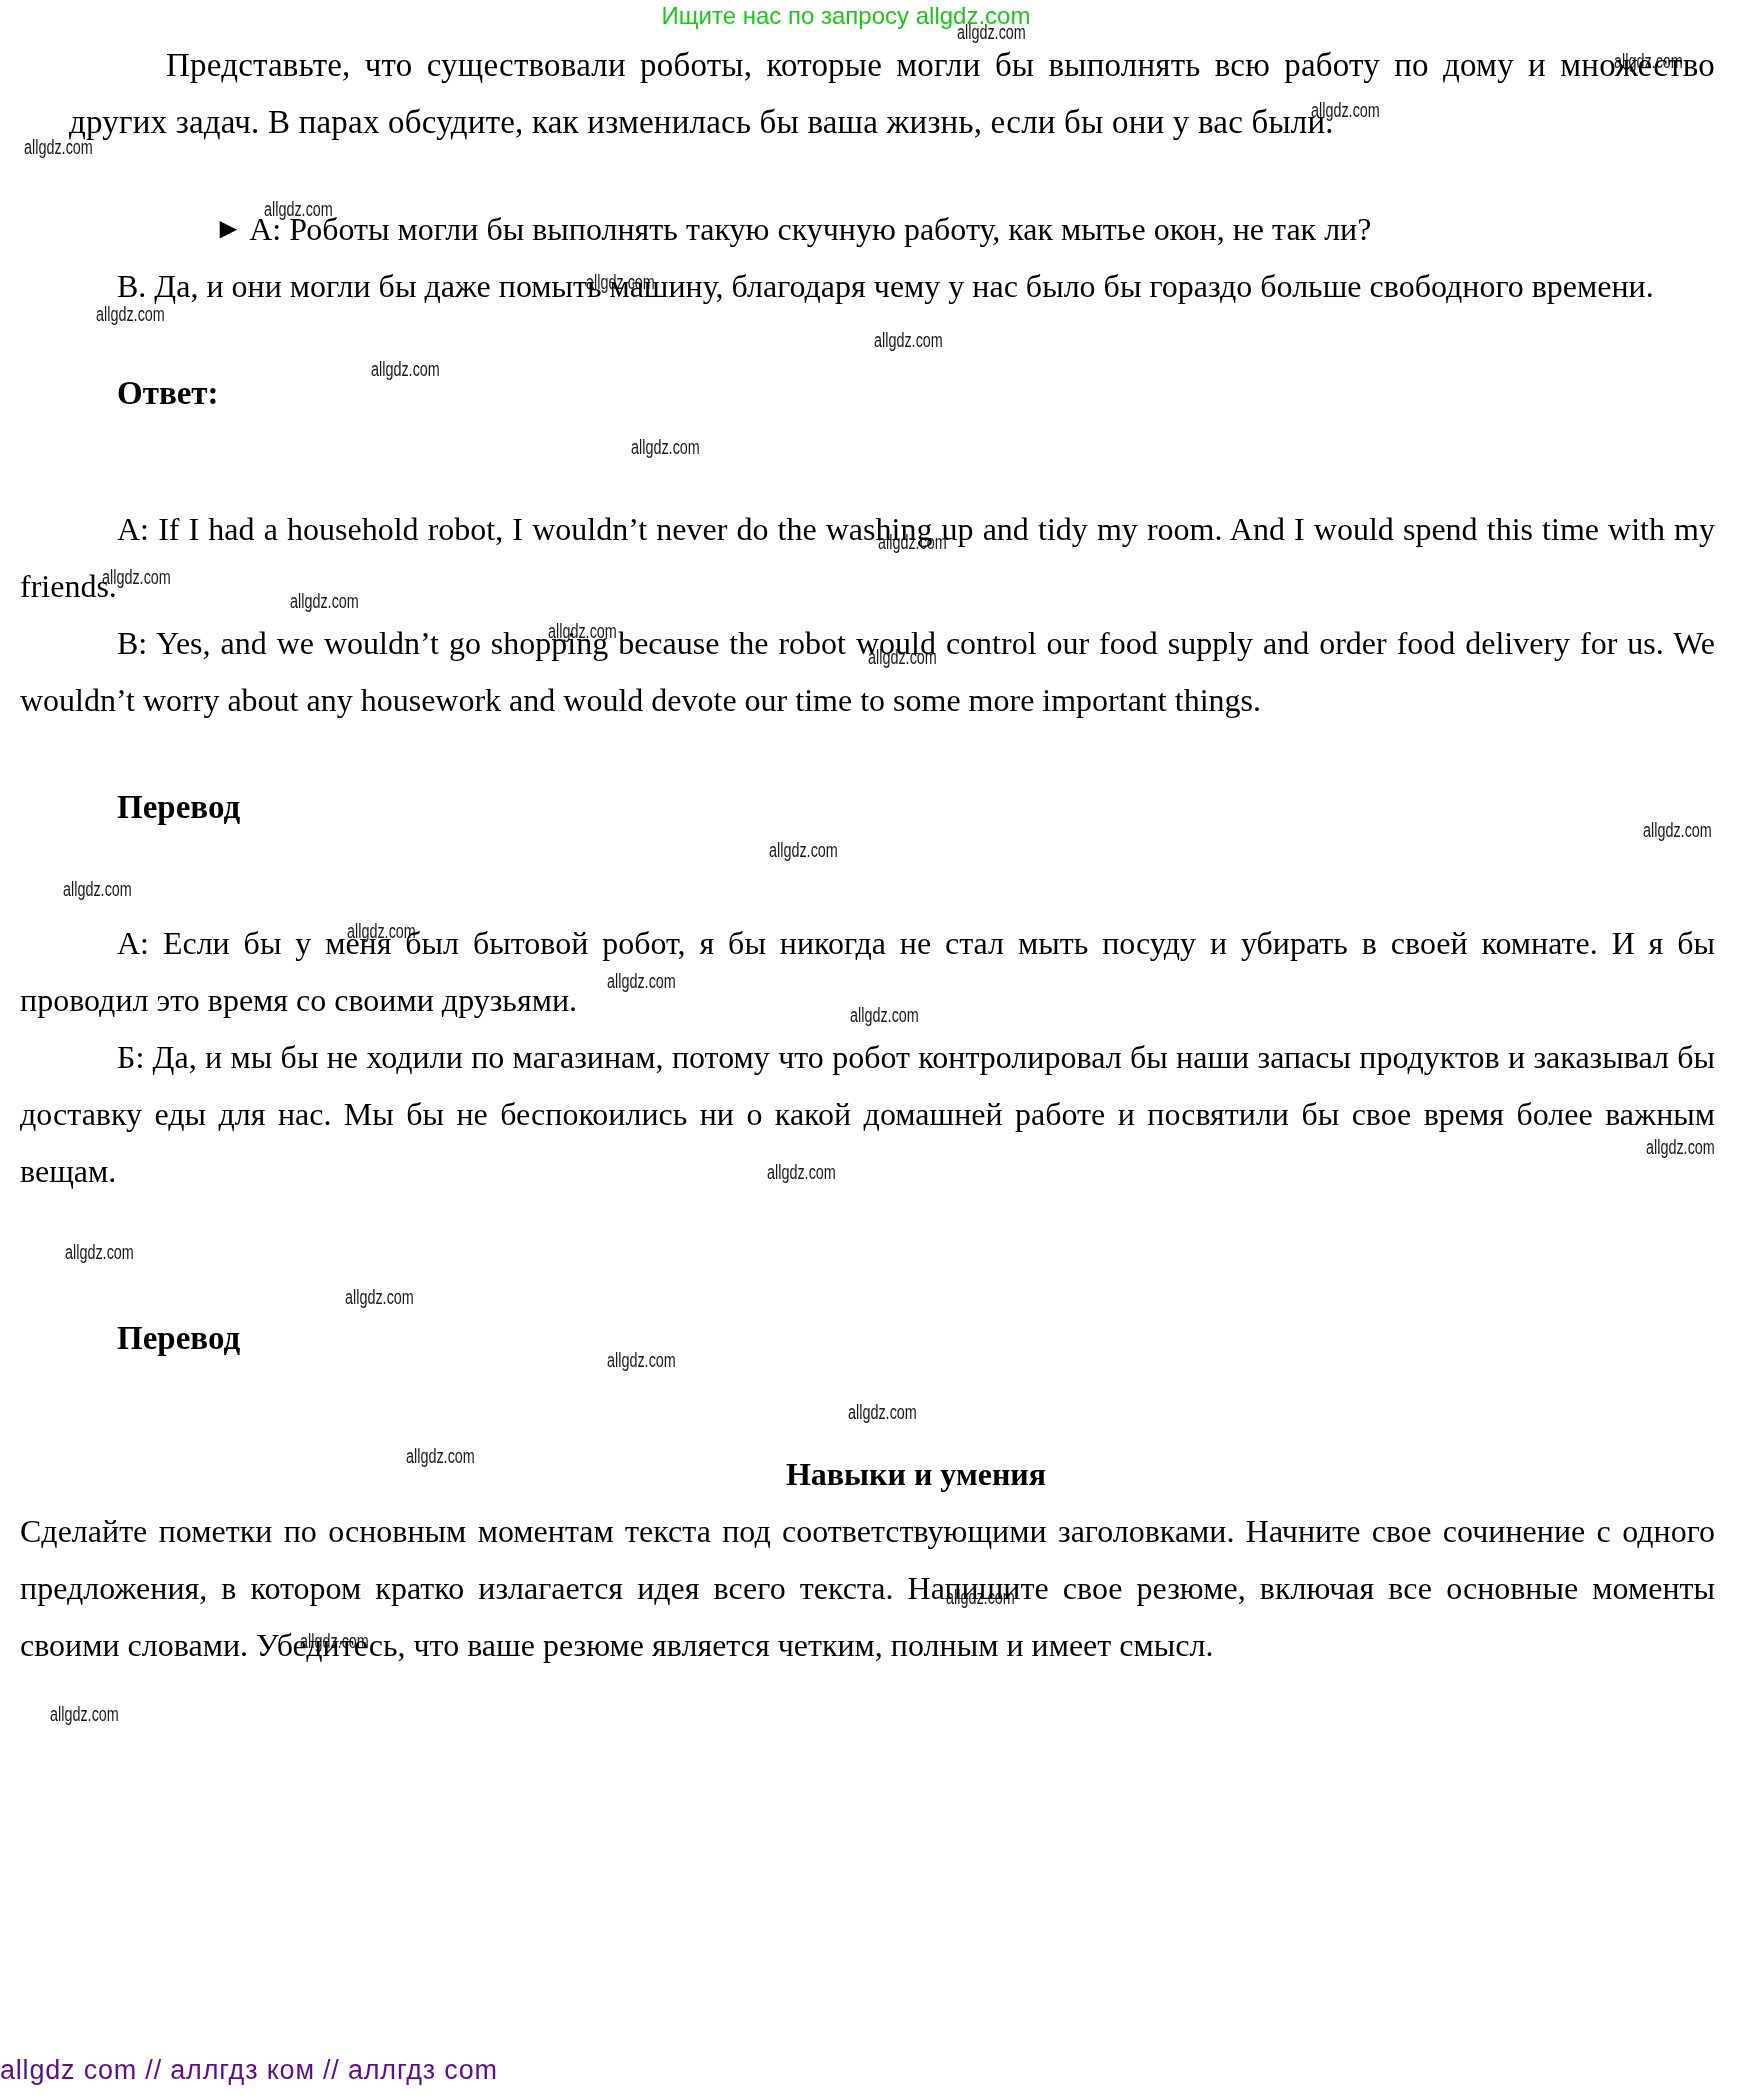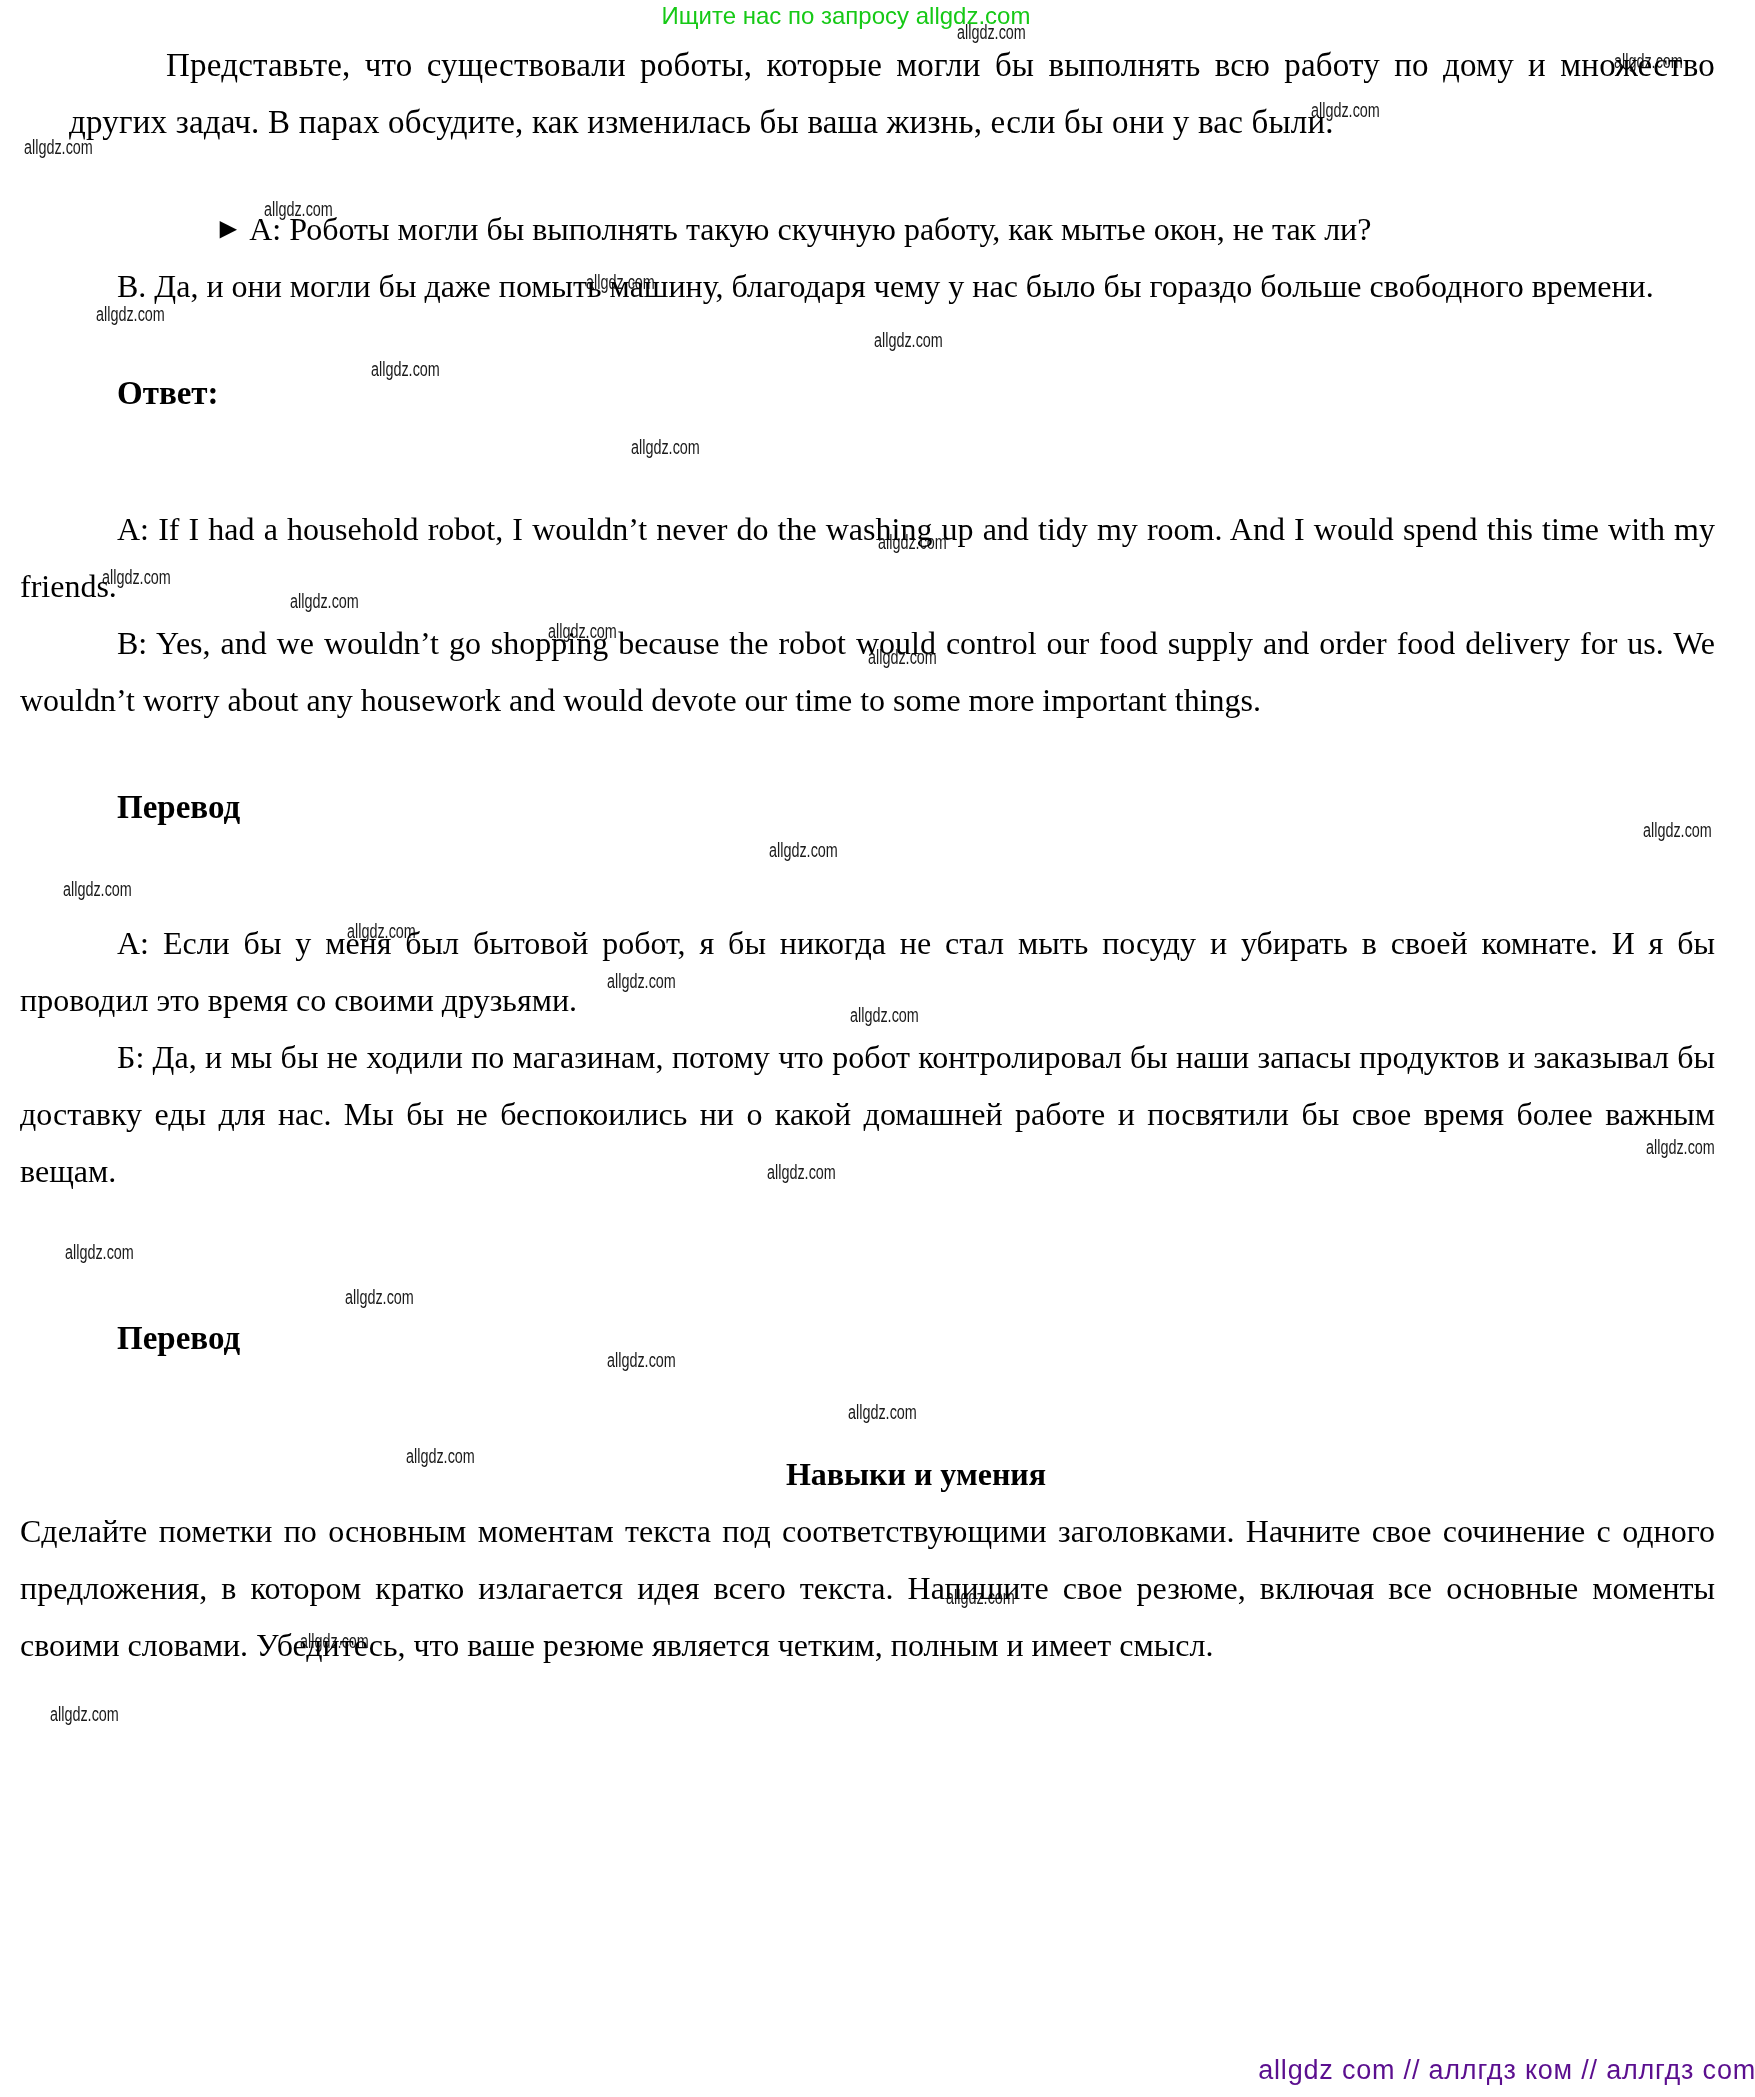--- a/index.html
+++ b/index.html
@@ -108,21 +108,21 @@
     transform-origin: left center;
     pointer-events: none;
   }
 
   
   .footer {
     position: absolute;
     left: 0;
     bottom: 11.4px;
     width: 1756px;
-    text-align: right;
+    text-align: left;
     font-family: "Liberation Sans Narrow", "Liberation Sans", "DejaVu Sans", sans-serif;
     font-size: 27px;
     color: #5b0f8f;
     white-space: nowrap;
     letter-spacing: 0.8px;
   }
 </style>
 </head>
 <body>
 

